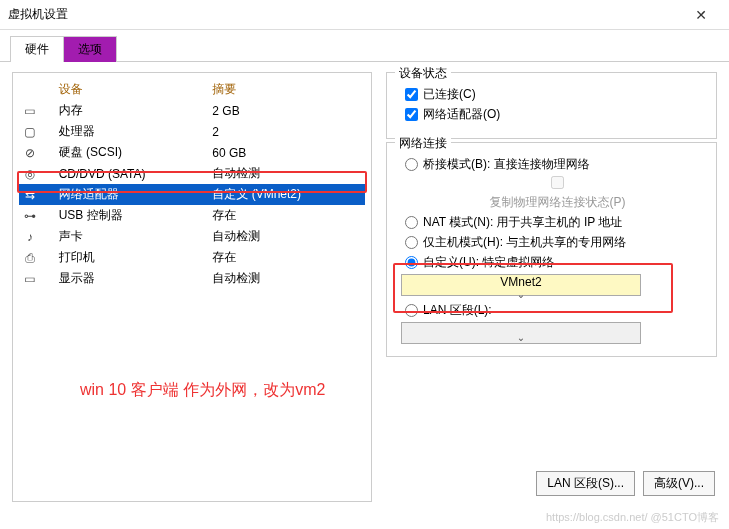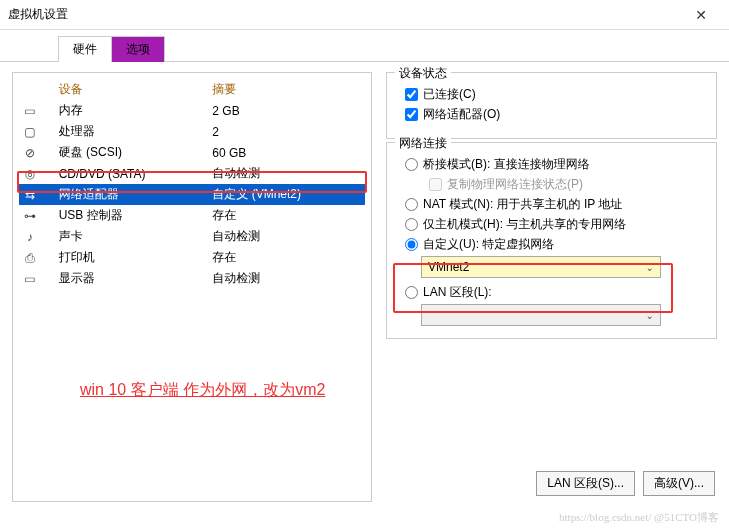--- a/index.html
+++ b/index.html
@@ -1,44 +1,44 @@
 <!DOCTYPE html>
 <html><head>
 <meta charset="utf-8">
 <style>
 * { box-sizing: border-box; font-family: "Microsoft YaHei", "Segoe UI", sans-serif; font-size: 12px; }
 body { margin: 0; padding: 0; background: #fff; width: 729px; height: 529px; overflow: hidden; position: relative; }
 .titlebar { display: flex; align-items: center; height: 30px; padding: 0 8px; border-bottom: 1px solid #ddd; }
 .titlebar .title { flex: 1; }
 .close-x { width: 40px; text-align: center; font-size: 14px; color: #333; }
-.tabs { display: flex; padding: 6px 10px 0 10px; margin-left: 48px; }
+.tabs { display: flex; padding: 6px 10px 0 10px; }
 .tab { padding: 4px 14px; border: 1px solid #ccc; border-bottom: none; background: #fff; margin-right: -1px; }
 .tab.active { background: #fff; position: relative; z-index: 2; }
 .tab.inactive { background: #a21caf; }
 .tabline { border-bottom: 1px solid #ccc; margin-top: -1px; }
 .content { display: flex; padding: 10px 12px; gap: 14px; height: 450px; }
 .left { width: 360px; border: 1px solid #ccc; padding: 6px; position: relative; }
 .hw-table { width: 100%; border-collapse: collapse; }
 .hw-table th { text-align: left; font-weight: normal; color: #a16207; padding: 2px 4px; }
 .hw-row td { padding: 2px 4px; }
 .hw-row.sel { background: #0a5ec7; color: #fff; }
 .hl-red { position: absolute; border: 2px solid #e33; border-radius: 2px; pointer-events: none; }
 .right { flex: 1; display: flex; flex-direction: column; gap: 3px; }
 .group { border: 1px solid #ccc; padding: 10px 10px 12px 10px; position: relative; }
 .group .legend { position: absolute; top: -8px; left: 8px; background: #fff; padding: 0 4px; }
 .chk, .rad { display: flex; align-items: center; gap: 5px; margin: 3px 0; padding-left: 8px; }
 .chk input, .rad input { margin: 0; }
-.indent { margin-left: 24px; }
+.indent { margin-left: 4px; flex-direction: column; }
 .sel-box { width: 240px; height: 22px; border: 1px solid #aaa; display: flex; align-items: center; justify-content: space-between; padding: 0 6px; background: #fef9c3; }
 .sel-box.disabled { background: #f0f0f0; color: #888; }
 .chev { font-size: 10px; color: #555; }
 .buttons { display: flex; justify-content: flex-end; gap: 8px; margin-top: auto; padding: 6px 2px; }
 .btn { border: 1px solid #999; background: #f7f7f7; padding: 3px 10px; }
-.annot { position: absolute; color: #e33; font-size: 16px; left: 80px; top: 380px; text-decoration: underline; }
-.watermark { position: absolute; right: 10px; bottom: 4px; color: #ccc; font-size: 11px; font-family: Liberation Serif, serif; }
+.annot { position: absolute; color: #e33; font-size: 16px; left: 80px; top: 380px; }
+.watermark { position: absolute; right: 10px; bottom: 4px; color: #ccc; font-size: 11px; }
 .ico { display: inline-block; width: 14px; text-align: center; color: #444; }
 .hw-row.sel .ico { color: #fff; }
 </style>
 </head>
 <body>
 
 <div class="titlebar">
   <span class="title">虚拟机设置</span>
   <span class="close-x">✕</span>
 </div>

